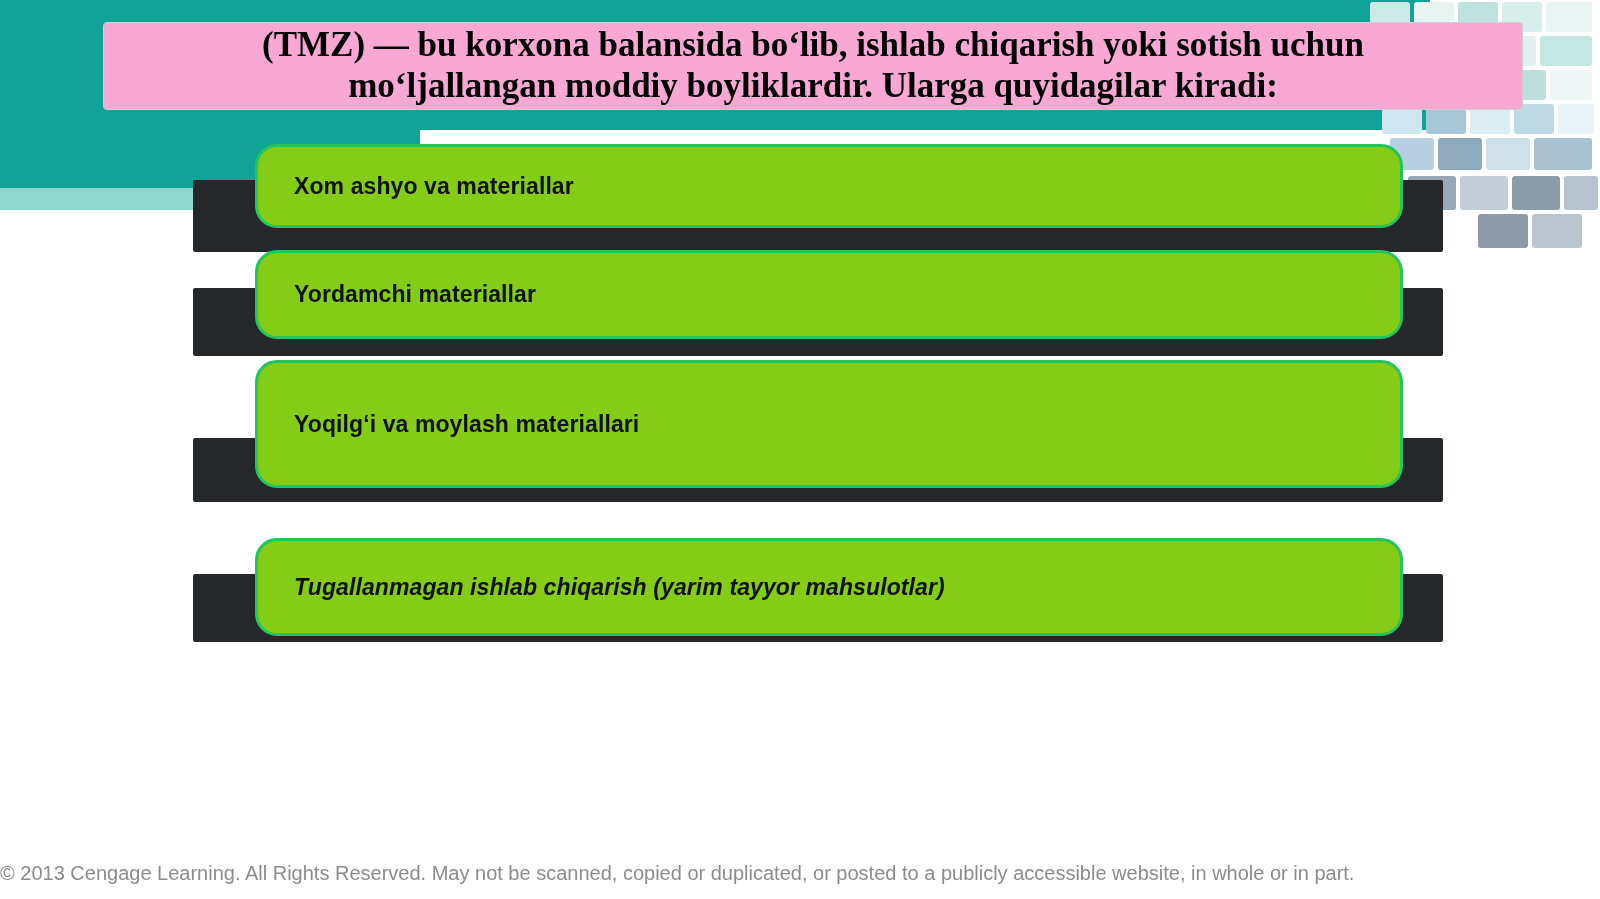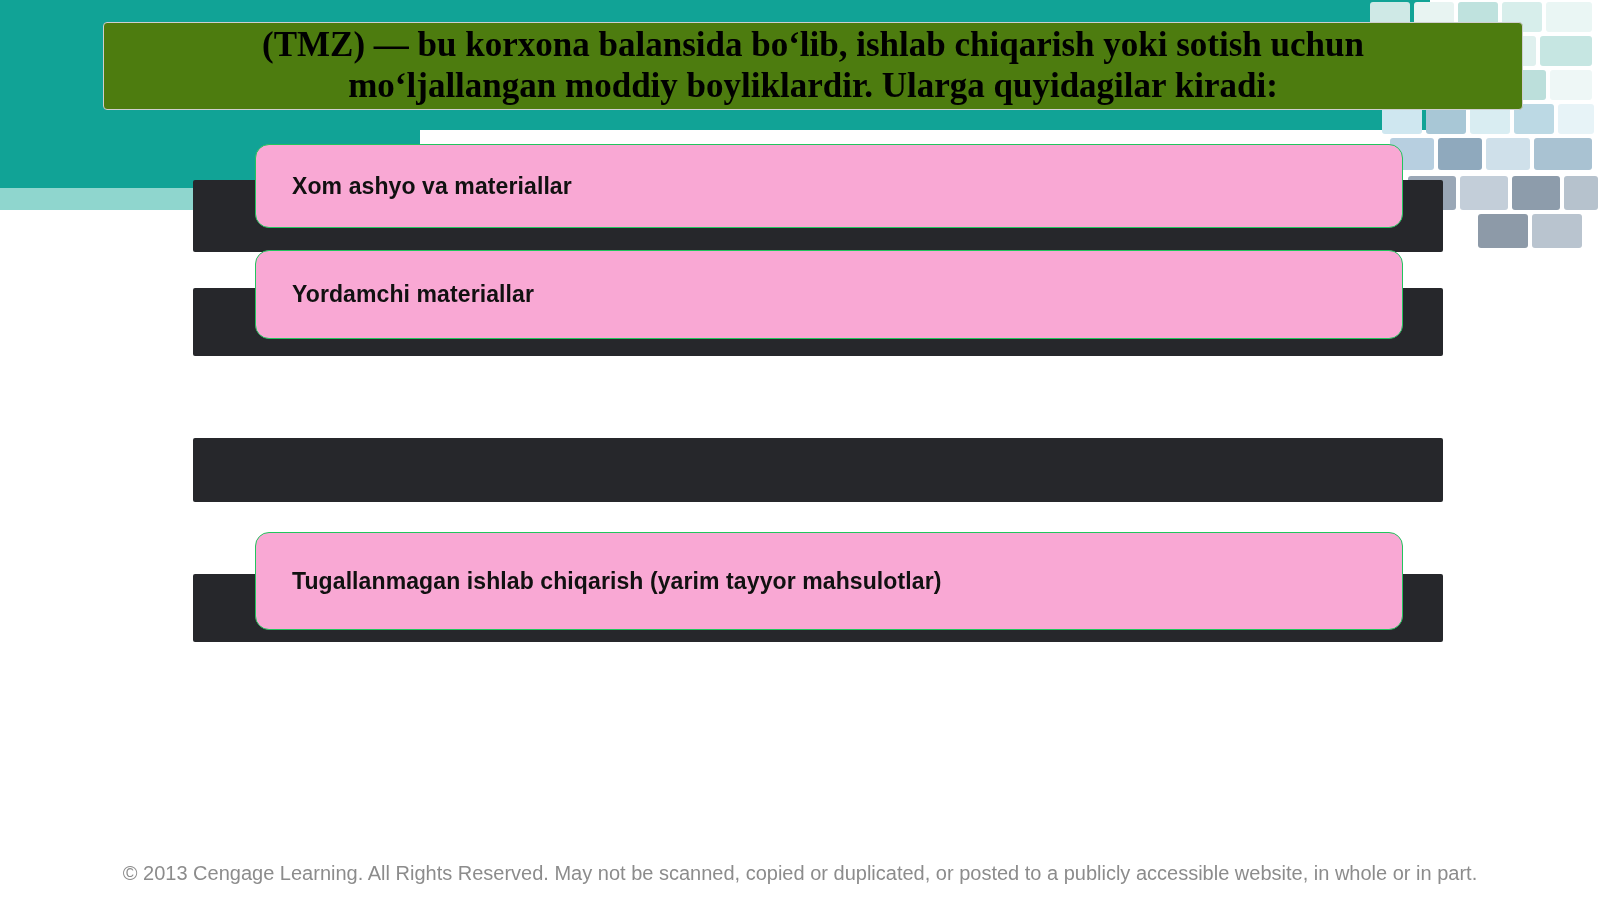--- a/index.html
+++ b/index.html
@@ -63,21 +63,21 @@
     border-radius: 3px;
   }
 
   
   .title-box {
     position: absolute;
     left: 103px;
     top: 22px;
     width: 1420px;
     height: 88px;
-    background: #4d7c0f;
+    background: #f9a8d4;
     border: 1px solid #cfcfcf;
     border-radius: 4px;
     box-sizing: border-box;
     display: flex;
     align-items: center;
     justify-content: center;
     padding: 0 14px;
   }
   .title-text {
     font-family: "Liberation Serif", serif;
@@ -107,23 +107,23 @@
     position: absolute;
     left: 193px;
     width: 1250px;
     background: #26272b;
     border-radius: 2px;
   }
   .card {
     position: absolute;
     left: 255px;
     width: 1148px;
-    background: #f9a8d4;
-    border: 1px solid #22c55e;
-    border-radius: 14px;
+    background: #84cc16;
+    border: 3px solid #22c55e;
+    border-radius: 22px;
     box-sizing: border-box;
     display: flex;
     align-items: center;
     padding-left: 36px;
   }
   .card-label {
     font-family: "Liberation Sans", sans-serif;
     font-weight: bold;
     font-size: 23px;
     color: #111111;
@@ -137,29 +137,29 @@
   .r1 .shadow-bar { top: 38px;  height: 68px; }
   .r1 .card       { top: 0px;   height: 89px; }
 
   .r2 .shadow-bar { top: 78px;  height: 64px; }
   .r2 .card       { top: 0px;   height: 128px; }
 
   .r3 .shadow-bar { top: 44px;  height: 66px; }
   .r3 .card       { top: 0px;   height: 110px; }
 
   .r4 .shadow-bar { top: 42px;  height: 68px; }
-  .r4 .card       { top: 0px;   height: 98px; }
+  .r4 .card       { top: 6px;   height: 98px; font-style: italic; }
 
   
   .footer {
     position: absolute;
     left: 0;
     bottom: 14px;
     width: 1600px;
-    text-align: center;
+    text-align: left;
     font-family: "Liberation Sans", sans-serif;
     font-size: 20px;
     color: #8c8c8c;
   }
 </style>
 </head>
 <body>
 
 <div class="slide">
 
@@ -222,20 +222,23 @@
 
     <div class="row r1">
       <div class="shadow-bar"></div>
       <div class="card">
         <span class="card-label">Yordamchi materiallar</span>
       </div>
     </div>
 
     <div class="row r2 tall">
       <div class="shadow-bar"></div>
+      <div class="card">
+        <span class="card-label">Yoqilg‘i va moylash materiallari</span>
+      </div>
     </div>
 
 
     <div class="row r4" style="height:120px;">
       <div class="shadow-bar"></div>
       <div class="card">
         <span class="card-label">Tugallanmagan ishlab chiqarish (yarim tayyor mahsulotlar)</span>
       </div>
     </div>
 

